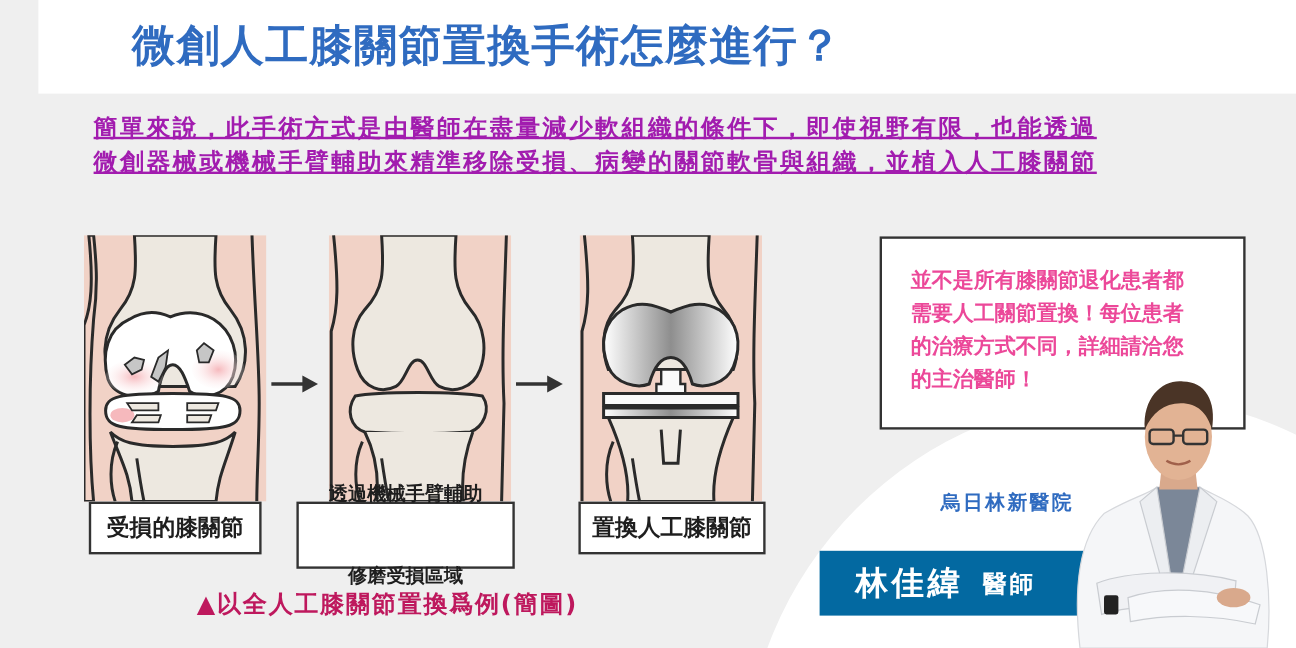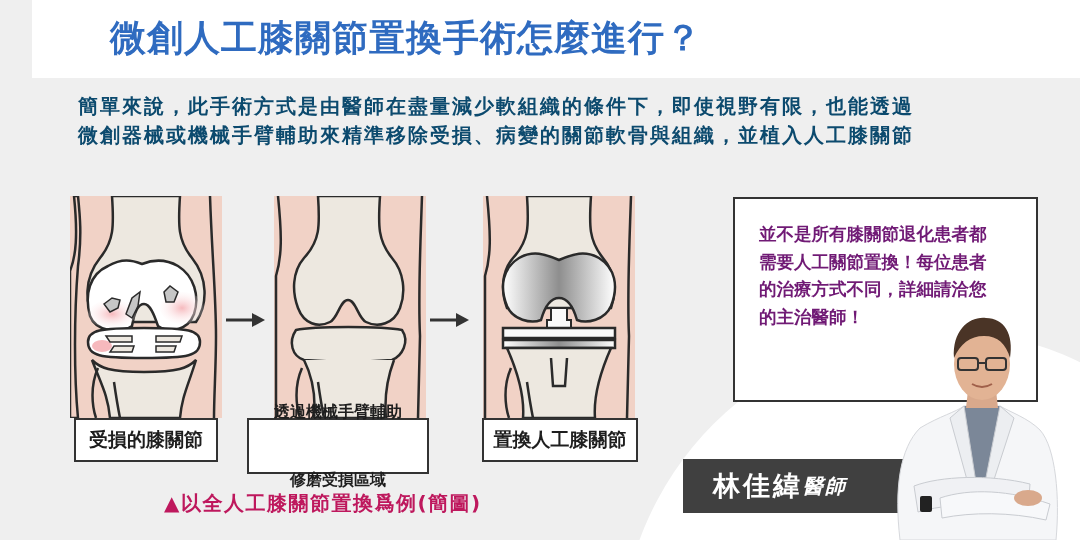--- a/index.html
+++ b/index.html
@@ -1,32 +1,32 @@
 <!DOCTYPE html>
 <html><head>
 <meta charset="utf-8">
 <style>
   html, body { margin:0; padding:0; }
   body { width:1080px; height:540px; overflow:hidden; position:relative; background:#efefef; font-family:"DejaVu Sans","Liberation Sans",sans-serif; }
   .header { position:absolute; left:0; top:0; width:1080px; height:78px; background:#ffffff;margin-left:32px; }
   .title { position:absolute; left:78px; top:14px; font-size:36px; font-weight:bold; color:#2f6bc0; letter-spacing:1px; white-space:nowrap; }
-  .intro { position:absolute; left:78px; top:92px; width:920px; font-size:20px; font-weight:bold; color:#0c4a6e; line-height:29px; letter-spacing:2px; }
+  .intro { position:absolute; left:78px; top:92px; width:920px; font-size:20px; font-weight:bold; color:#a21caf; line-height:29px; letter-spacing:2px;text-decoration:underline; }
   .intro div { white-space:nowrap; }
   .white-circle { position:absolute; left:620px; top:330px; width:640px; height:640px; border-radius:50%; background:#ffffff; }
   .knee { position:absolute; top:196px; }
   .arrow { position:absolute; top:312px; }
   .label-box { position:absolute; background:#fff; border:2px solid #333; box-sizing:border-box; display:flex; align-items:center; justify-content:center; text-align:center; font-weight:bold; color:#1e1e1e; }
   .label-box .one { font-size:19px; }
   .label-box .two { font-size:16px; line-height:20px; }
   .caption { position:absolute; left:164px; top:490px; font-size:20px; font-weight:bold; color:#be185d; letter-spacing:1.5px; white-space:nowrap; }
-  .note { position:absolute; left:733px; top:197px; width:305px; height:205px; background:#fff; border:2px solid #333; box-sizing:border-box; padding:22px 22px 0 24px; font-size:17.5px; font-weight:bold; color:#701a75; line-height:27.5px; }
+  .note { position:absolute; left:733px; top:197px; width:305px; height:161px; background:#fff; border:2px solid #333; box-sizing:border-box; padding:22px 22px 0 24px; font-size:17.5px; font-weight:bold; color:#ec4899; line-height:27.5px; }
   .hospital { position:absolute; right:185px; top:407px; text-align:right; font-size:16.5px; font-weight:bold; color:#2f6bc0; line-height:23px; letter-spacing:2px; white-space:nowrap; }
-  .namebar { position:absolute; left:683px; top:459px; width:220px; height:54px; background:#404040; color:#fff; font-weight:bold; display:flex; align-items:center; padding-left:30px; box-sizing:border-box; }
+  .namebar { position:absolute; left:683px; top:459px; width:220px; height:54px; background:#0369a1; color:#fff; font-weight:bold; display:flex; align-items:center; padding-left:30px; box-sizing:border-box; }
   .namebar .n { font-size:27px; letter-spacing:3px; }
-  .namebar .t { font-size:20px; letter-spacing:2px;font-style:italic; }
+  .namebar .t { font-size:20px; margin-left:16px; letter-spacing:2px; }
   .doctor { position:absolute; left:880px; top:308px; }
 </style>
 </head>
 <body>
 
 <div class="header">
   <div class="title">微創人工膝關節置換手術怎麼進行？</div>
 </div>
 
 <div class="white-circle"></div>
@@ -123,20 +123,21 @@
 <div class="caption">▲以全人工膝關節置換爲例(簡圖)</div>
 
 <div class="note">
   <div>並不是所有膝關節退化患者都</div>
   <div>需要人工關節置換！每位患者</div>
   <div>的治療方式不同，詳細請洽您</div>
   <div>的主治醫師！</div>
 </div>
 
 <div class="hospital">
+  <div>烏日林新醫院</div>
 </div>
 
 <div class="namebar">
   <span class="n">林佳緯</span>
   <span class="t">醫師</span>
 </div>
 
 <svg class="doctor" width="200" height="232" viewBox="0 0 200 232">
 
   <path d="M20,232 C14,180 20,140 40,120 C60,108 76,104 84,98 L120,98 C130,104 148,110 160,122 C176,140 180,190 176,232 Z" fill="#f5f6f8" stroke="#d6d8dc" stroke-width="1"></path>

